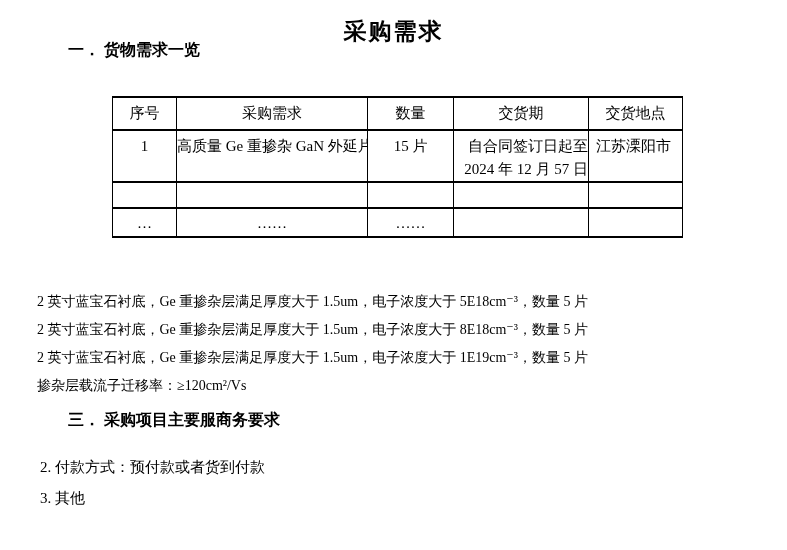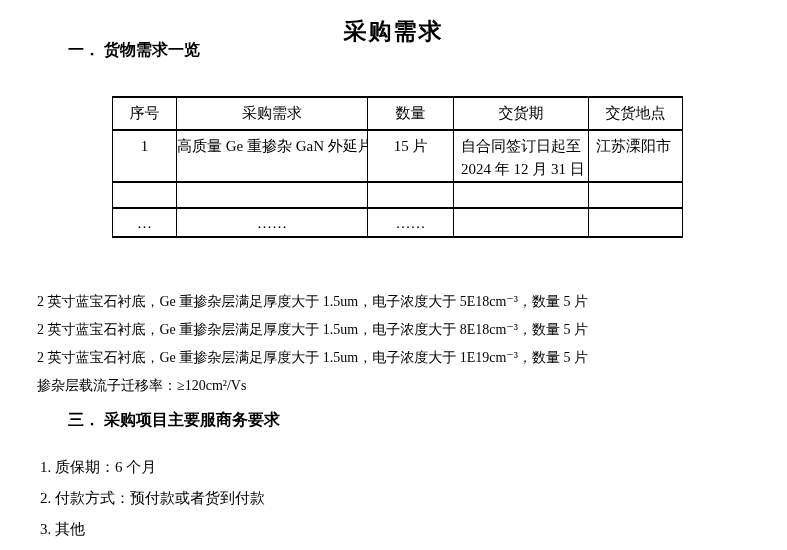--- a/index.html
+++ b/index.html
@@ -40,21 +40,21 @@
     overflow:hidden; white-space:nowrap;
   }
   tr.hdr    { height:33px; }
   tr.row-1  { height:48px; }
   tr.row-2  { height:26px; }
   tr.row-3  { height:29px; }
   table.goods th { text-align:center; vertical-align:middle; }
   tr.row-1 td { vertical-align:top; padding-top:4px; line-height:23px; }
   td.c-center { text-align:center; }
   td.c-left   { text-align:left; padding-left:7px; }
-  td .dline { display:block; }
+  td .dline { display:block;text-align:right; }
   tr.row-3 td { vertical-align:middle; line-height:26px; }
 
   .spec-lines {
     position:absolute; left:37px; top:288px; width:720px;
     font-size:14px;
   }
   .spec-lines .spec-line { height:28px; line-height:28px; white-space:nowrap; }
 
   .biz-items {
     position:absolute; left:40px; top:452px; width:600px;
@@ -86,21 +86,21 @@
       <th>数量</th>
       <th>交货期</th>
       <th>交货地点</th>
     </tr>
     <tr class="row-1">
       <td class="c-center">1</td>
       <td class="c-center">高质量 Ge 重掺杂 GaN 外延片</td>
       <td class="c-center">15 片</td>
       <td class="c-left">
         <span class="dline">自合同签订日起至</span>
-        <span class="dline">2024 年 12 月 31 日</span>
+        <span class="dline">2024 年 12 月 57 日</span>
       </td>
       <td class="c-left">江苏溧阳市</td>
     </tr>
     <tr class="row-2">
       <td class="c-center"></td>
       <td class="c-center"></td>
       <td class="c-center"></td>
       <td class="c-left"></td>
       <td class="c-left"></td>
     </tr>
@@ -118,18 +118,17 @@
   <div class="spec-lines">
     <div class="spec-line">2 英寸蓝宝石衬底，Ge 重掺杂层满足厚度大于 1.5um，电子浓度大于 5E18cm⁻³，数量 5 片</div>
     <div class="spec-line">2 英寸蓝宝石衬底，Ge 重掺杂层满足厚度大于 1.5um，电子浓度大于 8E18cm⁻³，数量 5 片</div>
     <div class="spec-line">2 英寸蓝宝石衬底，Ge 重掺杂层满足厚度大于 1.5um，电子浓度大于 1E19cm⁻³，数量 5 片</div>
     <div class="spec-line">掺杂层载流子迁移率：≥120cm²/Vs</div>
   </div>
 
   <div class="sec-heading" id="h3">三． 采购项目主要服商务要求</div>
 
   <div class="biz-items">
-    <div class="biz-item">1. 质保期：6 个月</div>
     <div class="biz-item">2. 付款方式：预付款或者货到付款</div>
     <div class="biz-item">3. 其他</div>
   </div>
 
 </div>
 
 </body></html>

